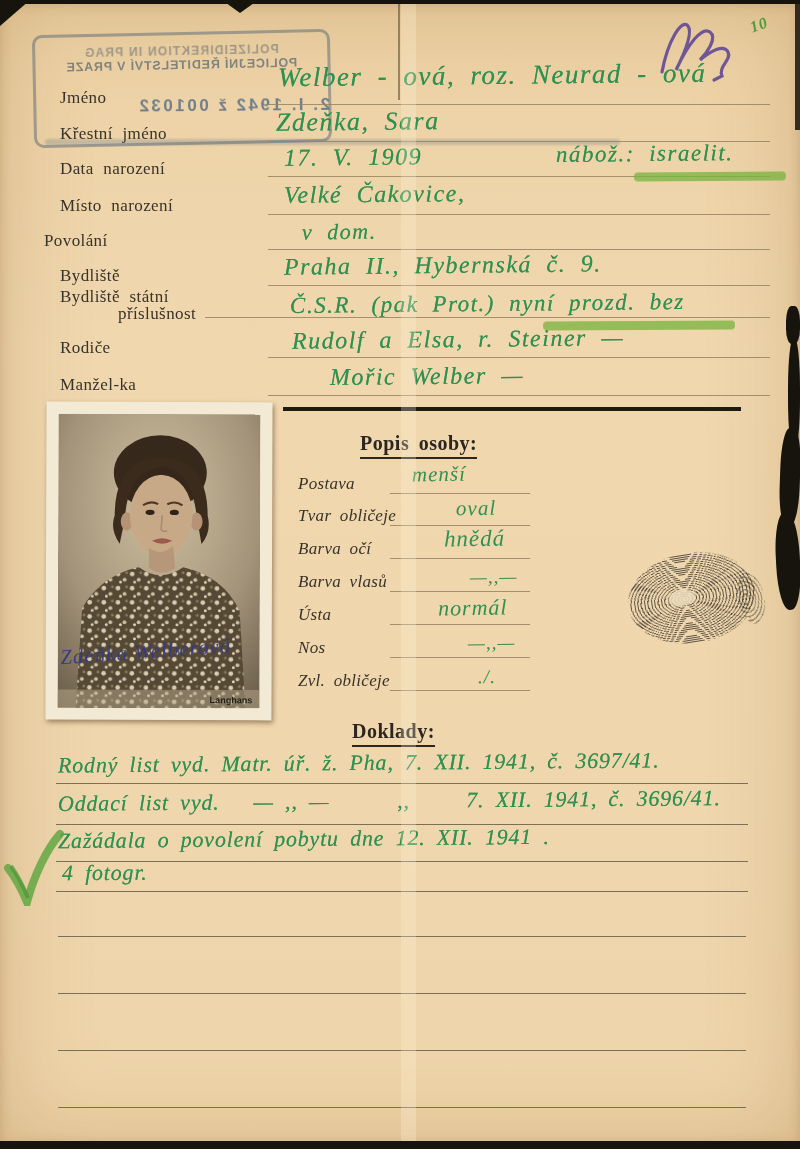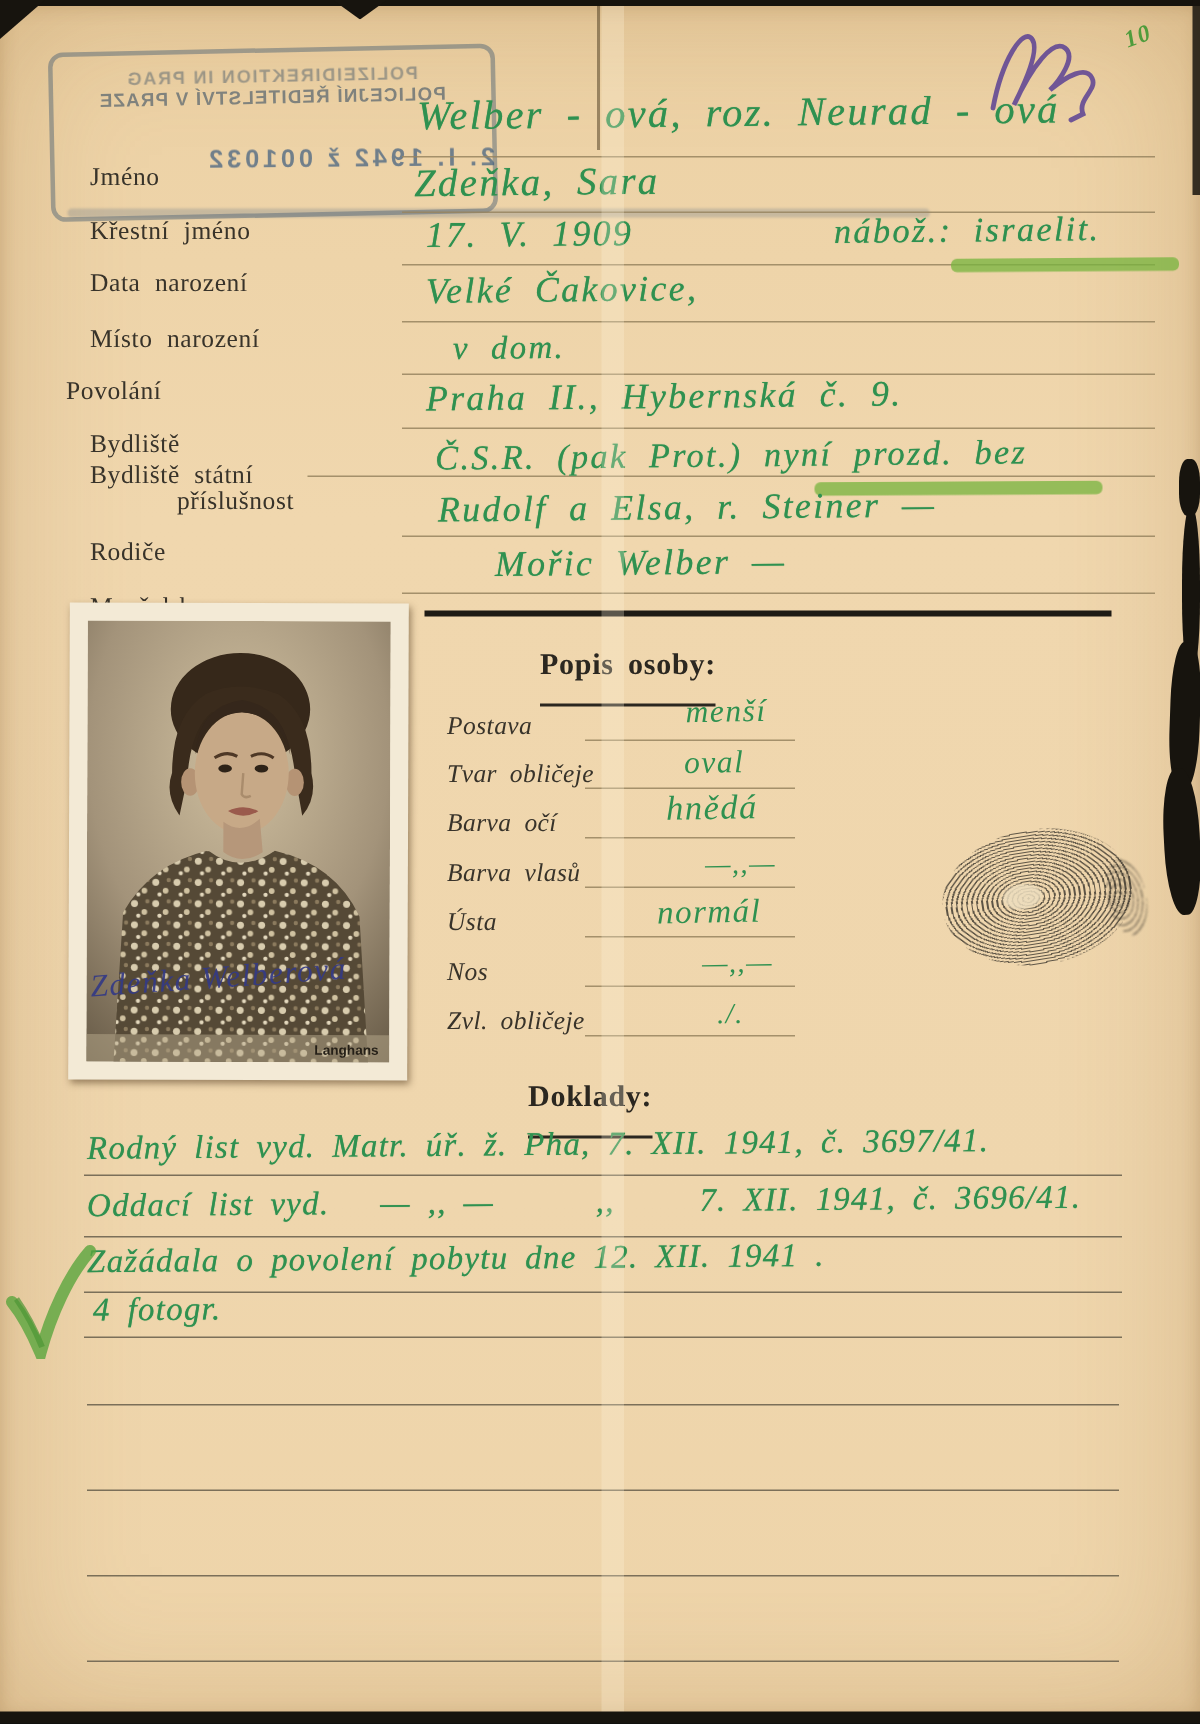--- a/index.html
+++ b/index.html
@@ -2,42 +2,42 @@
 <html><head>
 <meta charset="utf-8">
 <style>
   html,body{margin:0;padding:0;background:#111;}
   .scan{position:relative;width:800px;height:1149px;background:#16130d;overflow:hidden;
         font-family:"Liberation Serif",serif;}
   .page{position:absolute;left:0;top:4px;width:800px;height:1140px;
         background:linear-gradient(180deg,#ecd1a4 0%,#f0d7ae 30%,#efd6ad 70%,#eed4a9 100%);
         box-shadow:inset 0 0 90px rgba(150,105,45,.28), inset 0 0 12px rgba(120,80,30,.25);}
   
-  .fl{position:absolute;font-size:17px;color:#38332a;letter-spacing:.4px;word-spacing:5px;white-space:nowrap;margin-top:20px;}
+  .fl{position:absolute;font-size:17px;color:#38332a;letter-spacing:.4px;word-spacing:5px;white-space:nowrap;}
   .rl{position:absolute;height:1px;background:#96845f;opacity:.85;}
   .rl2{position:absolute;height:1px;background:#6e6450;opacity:.9;}
   
   .fv{position:absolute;font-family:"Liberation Serif",serif;font-style:italic;color:#2f9150;
       white-space:nowrap;letter-spacing:1.5px;word-spacing:7px;transform:rotate(-.6deg);
       text-shadow:0 0 .5px rgba(47,145,80,.8);}
   .marker{position:absolute;background:#77b43e;opacity:.75;border-radius:4px;filter:blur(.4px);}
   
   .stamp{position:absolute;left:33px;top:28px;width:292px;height:107px;
          border:3px solid rgba(86,104,118,.5);border-radius:10px;transform:scaleX(-1) rotate(1.2deg);
          color:rgba(75,92,106,.78);font-family:"Liberation Sans",sans-serif;text-align:center;}
   .stamp .s1{margin-top:9px;font-size:12px;font-weight:bold;letter-spacing:1.2px;opacity:.62;filter:blur(.3px);}
   .stamp .s2{font-size:12.5px;font-weight:bold;letter-spacing:.8px;opacity:.85;}
   .stampdate{position:absolute;left:58px;top:92px;width:272px;font-family:"Liberation Sans",sans-serif;
          font-size:17px;font-weight:bold;color:rgba(64,94,128,.72);letter-spacing:2.5px;
          transform:scaleX(-1) rotate(.5deg);white-space:nowrap;filter:blur(.2px);}
   .smear{position:absolute;left:45px;top:135px;width:575px;height:6px;border-radius:3px;
          background:rgba(88,110,132,.26);filter:blur(.8px);}
   
   .sect-title{position:absolute;font-size:20px;font-weight:bold;color:#2b2720;letter-spacing:.5px;
-         word-spacing:4px;border-bottom:2.5px solid #2b2720;padding-bottom:14px;}
+         word-spacing:4px;border-bottom:2.5px solid #2b2720;padding-bottom:2px;}
   .pl{position:absolute;font-size:17px;color:#38332a;letter-spacing:.3px;word-spacing:4px;white-space:nowrap;font-style:italic;}
   .pv{position:absolute;font-family:"Liberation Serif",serif;font-style:italic;color:#2f9150;
       font-size:21px;white-space:nowrap;letter-spacing:1px;transform:rotate(-1deg);}
   .fbox{position:absolute;left:570px;top:486px;width:172px;height:174px;border:1.5px dotted #5a544b;}
   .fbox-title{position:absolute;left:0;top:10px;width:100%;text-align:center;font-size:13px;
       font-weight:600;color:#2e2a22;word-spacing:2px;letter-spacing:.2px;}
   .fprint{position:absolute;left:628px;top:549px;width:128px;height:90px;border-radius:50%;
       background:
         radial-gradient(ellipse at 42% 48%, rgba(236,222,192,.85) 0 11%, rgba(236,222,192,0) 14%),
         repeating-radial-gradient(ellipse at 45% 50%, rgba(32,30,26,.78) 0 1.1px, rgba(0,0,0,0) 1.1px 3.4px);
@@ -159,21 +159,21 @@
         <rect x="0" y="272" width="200" height="18" fill="#b7a98c" opacity=".5"></rect>
         <text x="193" y="285" text-anchor="end" font-size="9" font-weight="bold" fill="#241f17" font-family="Liberation Sans, sans-serif">Langhans</text>
       </svg>
     </div>
     <div class="signature">Zdeňka Welberová</div>
 
     <div class="sect-title" style="left:360px;top:428px">Popis osoby:</div>
 
     <div class="pl" style="left:298px;top:470px">Postava</div>
     <div class="rl" style="left:390px;top:489px;width:140px"></div>
-    <div class="pv" style="left:457px;top:458px">menší</div>
+    <div class="pv" style="left:412px;top:458px">menší</div>
 
     <div class="pl" style="left:298px;top:502px">Tvar obličeje</div>
     <div class="rl" style="left:390px;top:521px;width:140px"></div>
     <div class="pv" style="left:456px;top:492px">oval</div>
 
     <div class="pl" style="left:298px;top:535px">Barva očí</div>
     <div class="rl" style="left:390px;top:554px;width:140px"></div>
     <div class="pv" style="left:444px;top:522px;font-size:23px">hnědá</div>
 
     <div class="pl" style="left:298px;top:568px">Barva vlasů</div>

